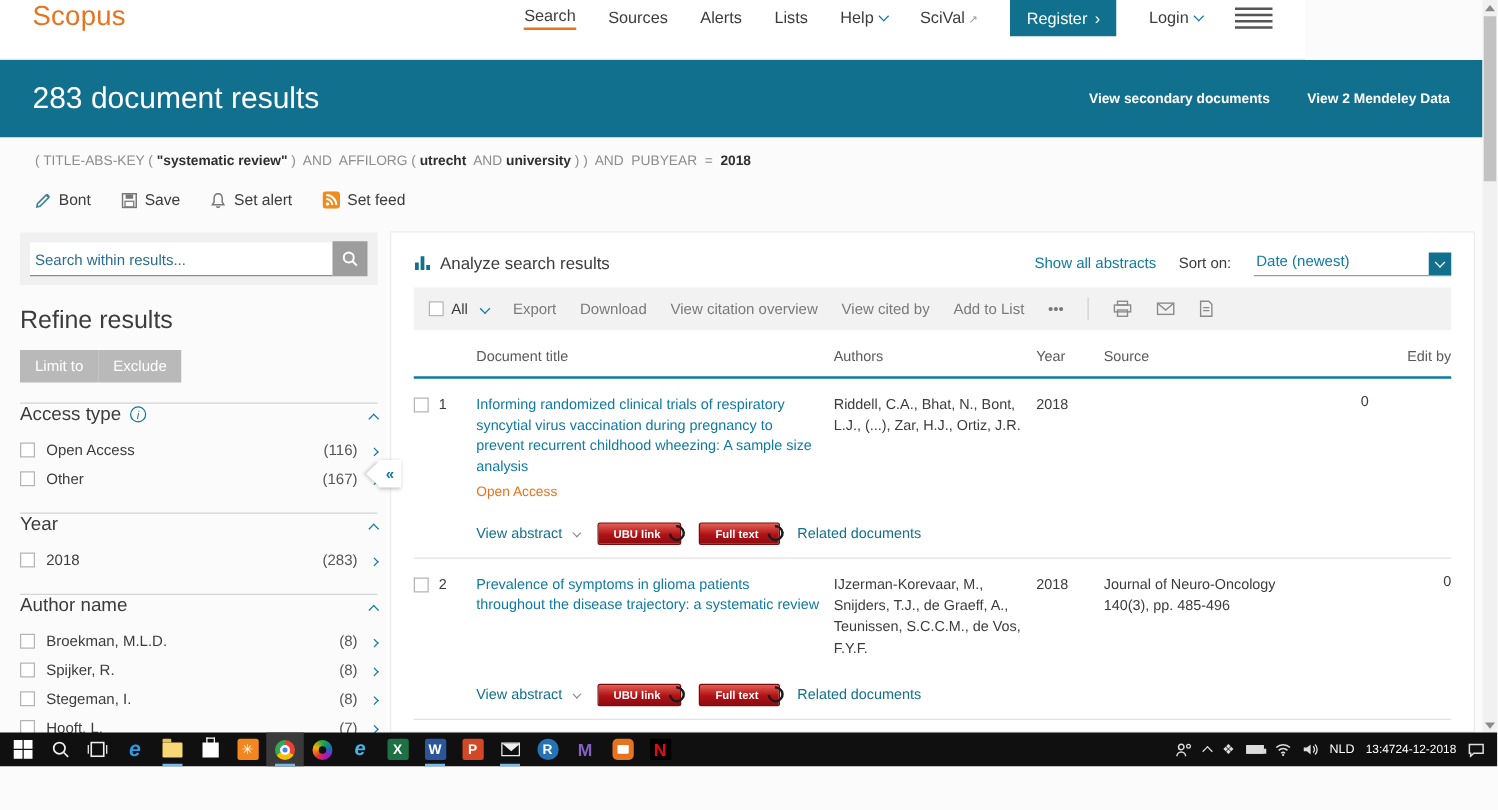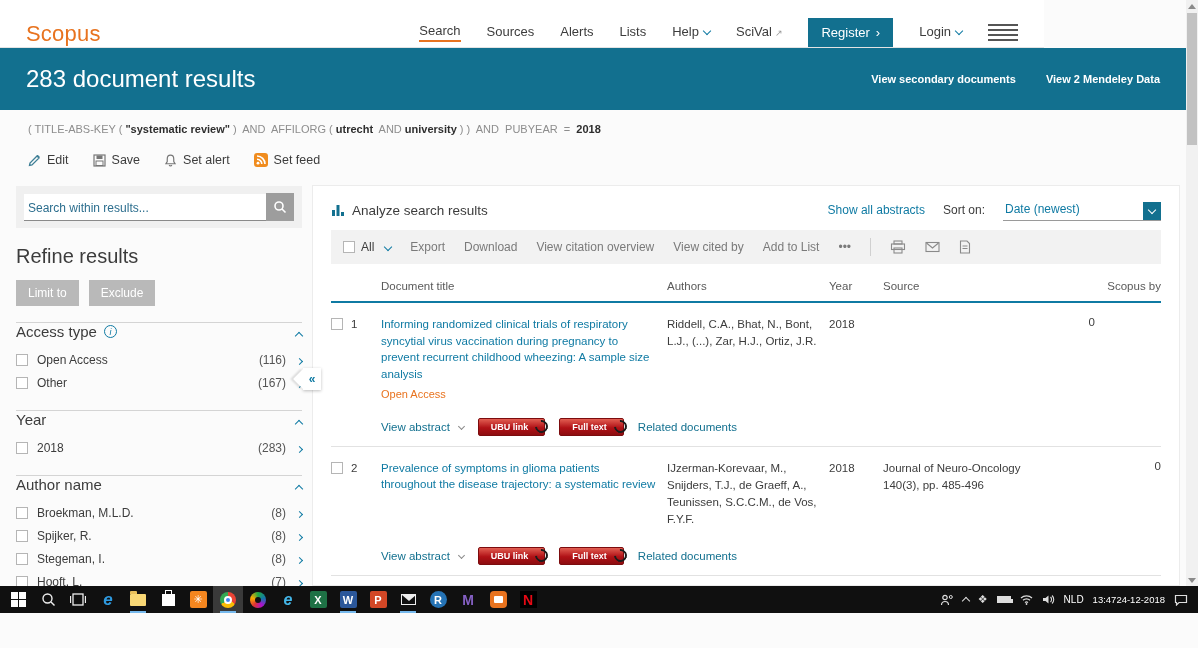--- a/index.html
+++ b/index.html
@@ -1,21 +1,21 @@
 <!DOCTYPE html>
 <html><head>
 <meta charset="utf-8">
 <style>
   * { margin:0; padding:0; box-sizing:border-box; }
   body { font-family:"Liberation Sans", sans-serif; background:#fff; }
   #screen { position:relative; width:1198px; height:648px; background:#fbfbfb; overflow:hidden; }
 
   
   .topbar { position:absolute; top:0; left:0; width:1044px; height:48px; background:#fff;
-            border-bottom:1px solid #e3e3e3; display:flex; align-items:flex-end; padding:0 26px; }
+            border-bottom:1px solid #e3e3e3; display:flex; align-items:flex-start; padding:0 26px; }
   .logo { color:#e8731f; font-size:22px; letter-spacing:.2px; }
   .topnav { margin-left:auto; display:flex; align-items:center; gap:26px; font-size:13px; color:#3c3c3c; }
   .nav-link { cursor:pointer; padding-bottom:2px; }
   .nav-link.active { border-bottom:2px solid #e8731f; }
   .chev { display:inline-block; width:6px; height:6px; border-right:1.6px solid #0f7aa3;
           border-bottom:1.6px solid #0f7aa3; transform:rotate(45deg); margin-left:5px; vertical-align:2px; }
   .chev.up { transform:rotate(-135deg); vertical-align:-2px; }
   .ext-arrow { font-size:9px; color:#9a9a9a; margin-left:3px; }
   .register-btn { background:#12708f; color:#fff; border:none; font-size:13px; padding:7px 13px;
                   font-family:inherit; cursor:pointer; }
@@ -40,21 +40,21 @@
 
   
   .sidebar { position:absolute; left:16px; top:186px; width:286px; }
   .search-panel { background:#f0f0f0; padding:7px 8px; display:flex; align-items:center; }
   .search-panel input { flex:1; border:none; border-bottom:1px solid #8a8a8a; background:#fff;
                         font-size:12px; color:#12708f; padding:7px 4px 5px; font-family:inherit; outline:none; }
   .search-panel input::placeholder { color:#2c6e8e; opacity:1; }
   .search-btn { width:28px; height:28px; background:#9d9d9d; border:none; display:flex;
                 align-items:center; justify-content:center; cursor:pointer; }
   .refine-title { margin-top:17px; font-size:20px; color:#3c3c3c; }
-  .refine-btns { margin-top:12px; display:flex; gap:10px; }
+  .refine-btns { margin-top:12px; display:flex; gap:0; }
   .gray-btn { background:#b9b9b9; color:#fff; border:none; font-size:12px; padding:6px 12px;
               font-family:inherit; cursor:pointer; }
   .side-section { border-top:1px solid #d4d4d4; margin-top:16px; }
   .side-head { display:flex; align-items:center; font-size:15px; color:#3c3c3c; cursor:pointer; }
   .side-head .chevwrap { margin-left:auto; }
   .info-icon { display:inline-flex; width:13px; height:13px; border:1px solid #0f7aa3; border-radius:50%;
                color:#0f7aa3; font-size:9px; align-items:center; justify-content:center; margin-left:7px; font-style:italic; }
   .side-items { margin-top:8px; }
   .side-item { display:flex; align-items:center; height:23px; font-size:12px; color:#3c3c3c; }
   .cb { width:12px; height:12px; border:1px solid #b5b5b5; background:#fff; flex:none; cursor:pointer; }
@@ -202,21 +202,21 @@
     </div>
   </div>
 
   <div class="querybar">
     <div class="query-line"><span class="muted">( TITLE-ABS-KEY ( </span><span class="strong">"systematic review"</span><span class="muted"> )  AND  AFFILORG ( </span><span class="strong">utrecht</span><span class="muted">  AND </span><span class="strong">university</span><span class="muted"> ) )  AND  PUBYEAR  =  </span><span class="strong">2018</span></div>
     <div class="query-actions">
       <span class="qa-item">
         <svg width="13" height="13" viewBox="0 0 13 13">
             <path d="M1.5 11.5 L2 9 L9 2 L11 4 L4 11 Z M9.5 1.5 L11.5 3.5" fill="none" stroke="#3f7f96" stroke-width="1.3"></path>
           </svg>
-        <span>Edit</span>
+        <span>Bont</span>
       </span>
       <span class="qa-item">
         <svg width="13" height="13" viewBox="0 0 13 13">
             <rect x="1" y="1" width="11" height="11" fill="none" stroke="#777" stroke-width="1.2"></rect>
             <rect x="3.5" y="1.5" width="6" height="3.5" fill="#777"></rect>
             <rect x="3" y="7" width="7" height="4.5" fill="none" stroke="#777"></rect>
           </svg>
         <span>Save</span>
       </span>
       <span class="qa-item">
@@ -385,21 +385,21 @@
           </svg>
       </span>
     </div>
 
     <div class="grid thead">
       <span></span>
       <span class="col-title">Document title</span>
       <span class="col-authors">Authors</span>
       <span class="col-year">Year</span>
       <span class="col-source">Source</span>
-      <span class="col-cited">Scopus by</span>
+      <span class="col-cited">Edit by</span>
     </div>
 
     <div class="grid row">
       <span class="numcell">
         <span class="cb"></span>
         <span>1</span>
       </span>
       <span>
         <div class="doc-title">Informing randomized clinical trials of respiratory syncytial virus vaccination during pregnancy to prevent recurrent childhood wheezing: A sample size analysis</div>
         <div class="oa-tag">Open Access</div>

